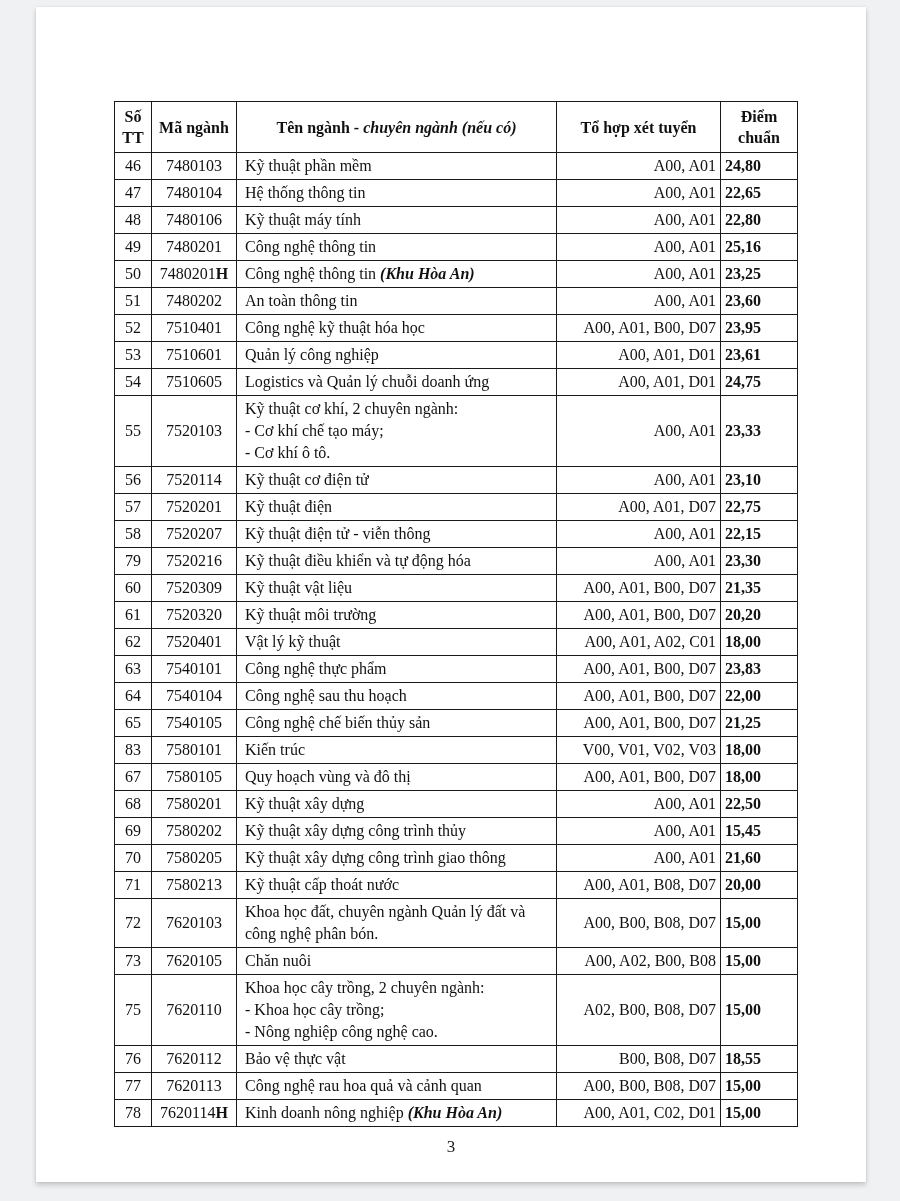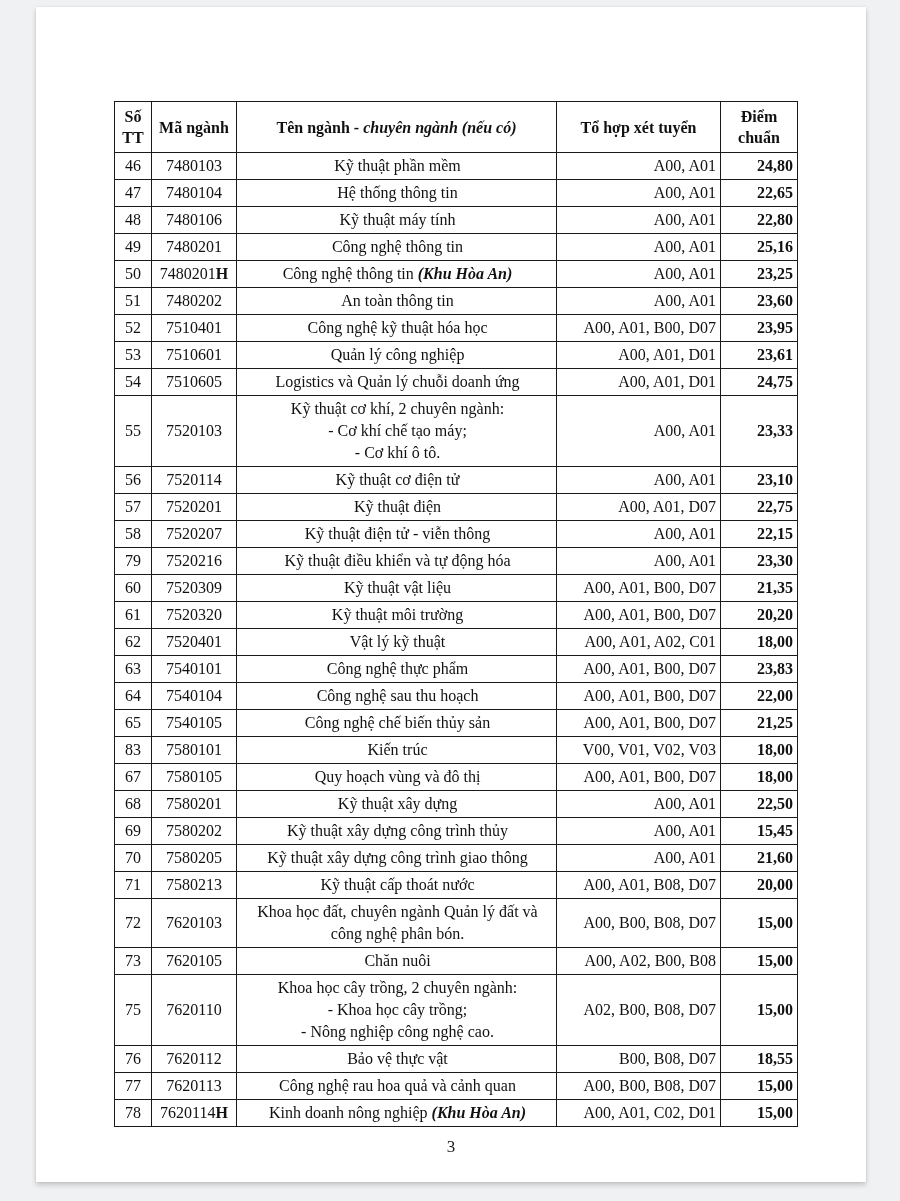--- a/index.html
+++ b/index.html
@@ -43,22 +43,22 @@
     height: 46px;
     white-space: pre-line;
     line-height: 21px;
     padding: 2px 2px;
   }
   .score-table tbody tr { height: 16px; }
   .c-tt    { text-align: center; }
   .c-code  { text-align: center; }
   .c-name  { text-align: left; padding-left: 8px !important; padding-right: 6px !important; }
   .c-tohop { text-align: right; padding-left: 14px !important; }
-  .c-score { text-align: right; font-weight: bold; }
-  .name-line { line-height: 22px; text-align: center; }
+  .c-score { text-align: left; font-weight: bold; }
+  .name-line { line-height: 22px; }
   .n  { font-style: normal; }
   .i  { }
   .b  { font-weight: bold; }
   .bi { font-style: italic; font-weight: bold; }
   .page-number {
     position: absolute;
     left: 0;
     top: 1130px;
     width: 100%;
     text-align: center;

